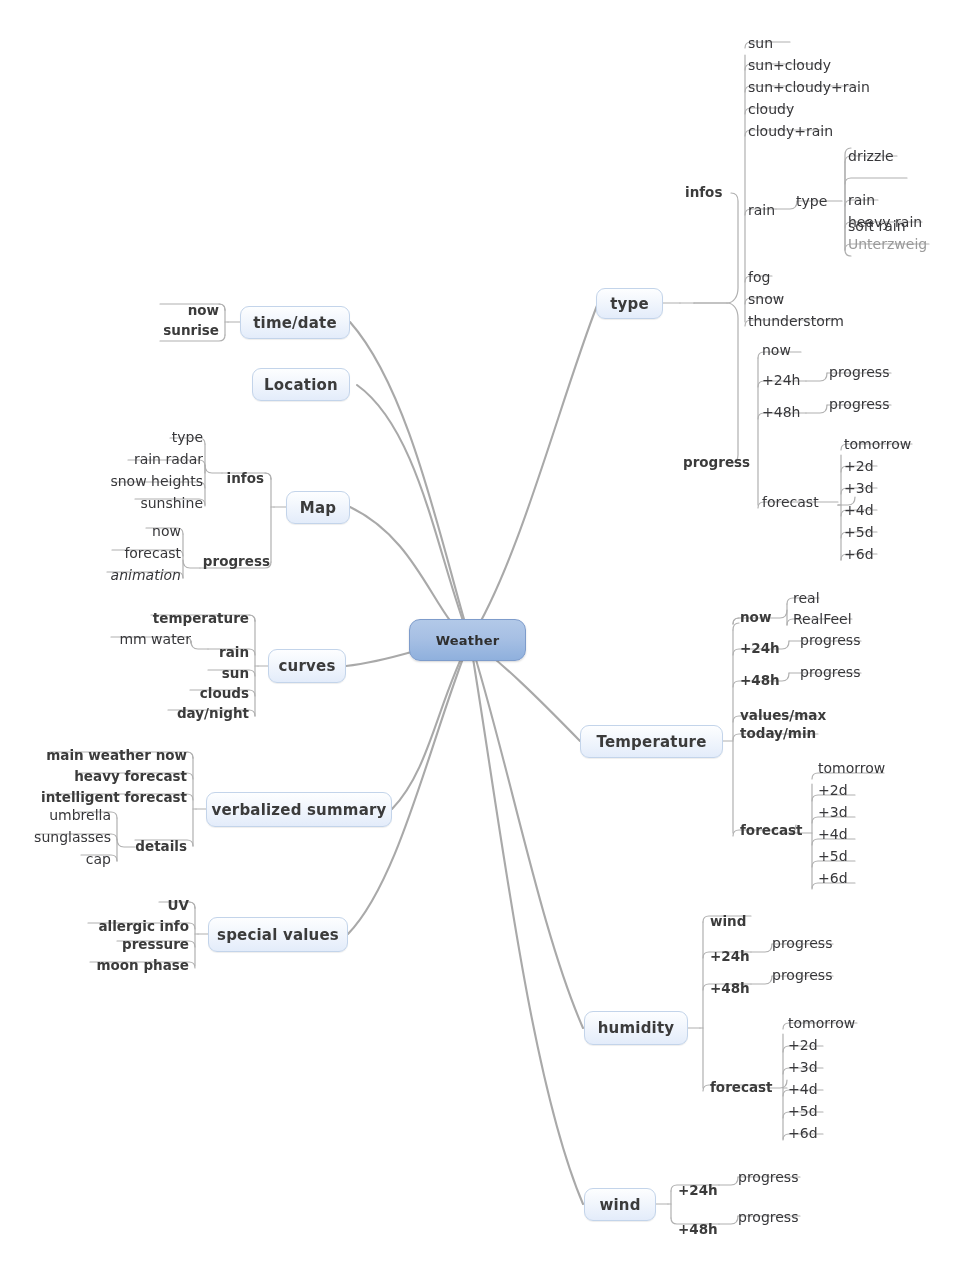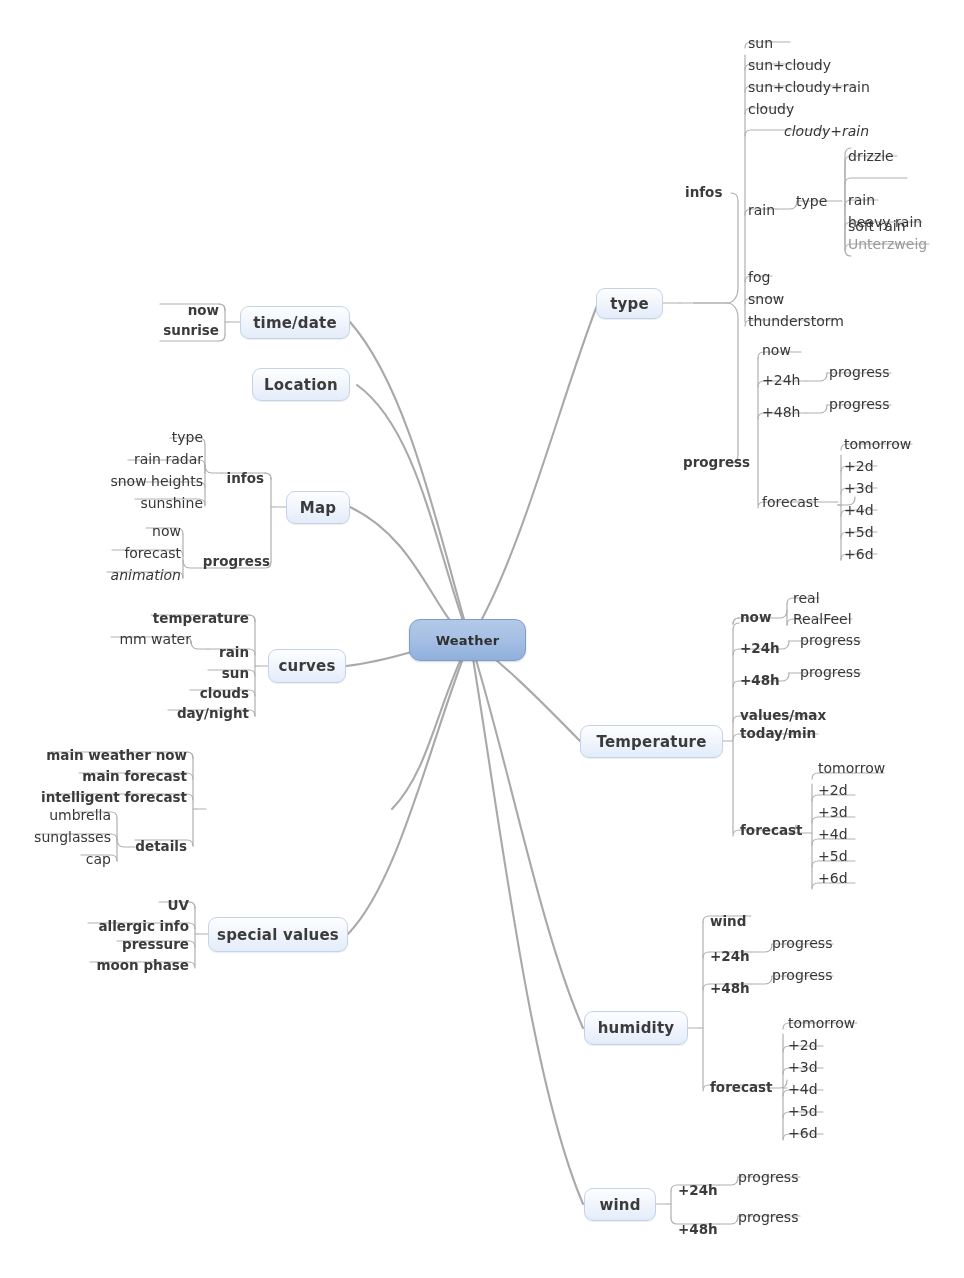--- a/index.html
+++ b/index.html
@@ -306,32 +306,35 @@
   </div>
 
   <div class="node main" style="left:286px;top:491px;width:64px;height:33px;">
     <span>Map</span>
   </div>
 
   <div class="node main" style="left:268px;top:649px;width:78px;height:34px;">
     <span>curves</span>
   </div>
 
+  <div class="node main" style="left:206px;top:792px;width:186px;height:35px;">
+    <span>verbalized summary</span>
+  </div>
 
   <div class="node main" style="left:208px;top:917px;width:140px;height:35px;">
     <span>special values</span>
   </div>
 
   <div class="lbl l2" style="left:685px;top:186px;">infos</div>
 
   <div class="lbl l3" style="left:748px;top:36px;">sun</div>
   <div class="lbl l3" style="left:748px;top:58px;">sun+cloudy</div>
   <div class="lbl l3" style="left:748px;top:80px;">sun+cloudy+rain</div>
   <div class="lbl l3" style="left:748px;top:102px;">cloudy</div>
-  <div class="lbl l3" style="left:784px;top:124px;font-style:italic;">cloudy+rain</div>
+  <div class="lbl l3" style="left:748px;top:124px;">cloudy+rain</div>
   <div class="lbl l3" style="left:748px;top:203px;">rain</div>
   <div class="lbl l3" style="left:748px;top:270px;">fog</div>
   <div class="lbl l3" style="left:748px;top:292px;">snow</div>
   <div class="lbl l3" style="left:748px;top:314px;">thunderstorm</div>
 
   <div class="lbl l3" style="left:796px;top:194px;">type</div>
 
   <div class="lbl l3" style="left:848px;top:149px;">drizzle</div>
   <div class="lbl l3" style="left:848px;top:171px;margin-top:48px;">soft rain</div>
   <div class="lbl l3" style="left:848px;top:193px;">rain</div>
@@ -410,21 +413,21 @@
   <div class="lbl l3 ralign" style="left:181px;top:568px;font-style:italic;">animation</div>
 
   <div class="lbl l2 ralign" style="left:249px;top:612px;">temperature</div>
   <div class="lbl l2 ralign" style="left:249px;top:646px;">rain</div>
   <div class="lbl l2 ralign" style="left:249px;top:667px;">sun</div>
   <div class="lbl l2 ralign" style="left:249px;top:687px;">clouds</div>
   <div class="lbl l2 ralign" style="left:249px;top:707px;">day/night</div>
   <div class="lbl l3 ralign" style="left:191px;top:632px;">mm water</div>
 
   <div class="lbl l2 ralign" style="left:187px;top:749px;">main weather now</div>
-  <div class="lbl l2 ralign" style="left:187px;top:770px;">main forecast</div>
+  <div class="lbl l2 ralign" style="left:187px;top:770px;">heavy forecast</div>
   <div class="lbl l2 ralign" style="left:187px;top:791px;">intelligent forecast</div>
   <div class="lbl l2 ralign" style="left:187px;top:840px;">details</div>
 
   <div class="lbl l3 ralign" style="left:111px;top:808px;">umbrella</div>
   <div class="lbl l3 ralign" style="left:111px;top:830px;">sunglasses</div>
   <div class="lbl l3 ralign" style="left:111px;top:852px;">cap</div>
 
   <div class="lbl l2 ralign" style="left:189px;top:899px;">UV</div>
   <div class="lbl l2 ralign" style="left:189px;top:920px;">allergic info</div>
   <div class="lbl l2 ralign" style="left:189px;top:938px;">pressure</div>

